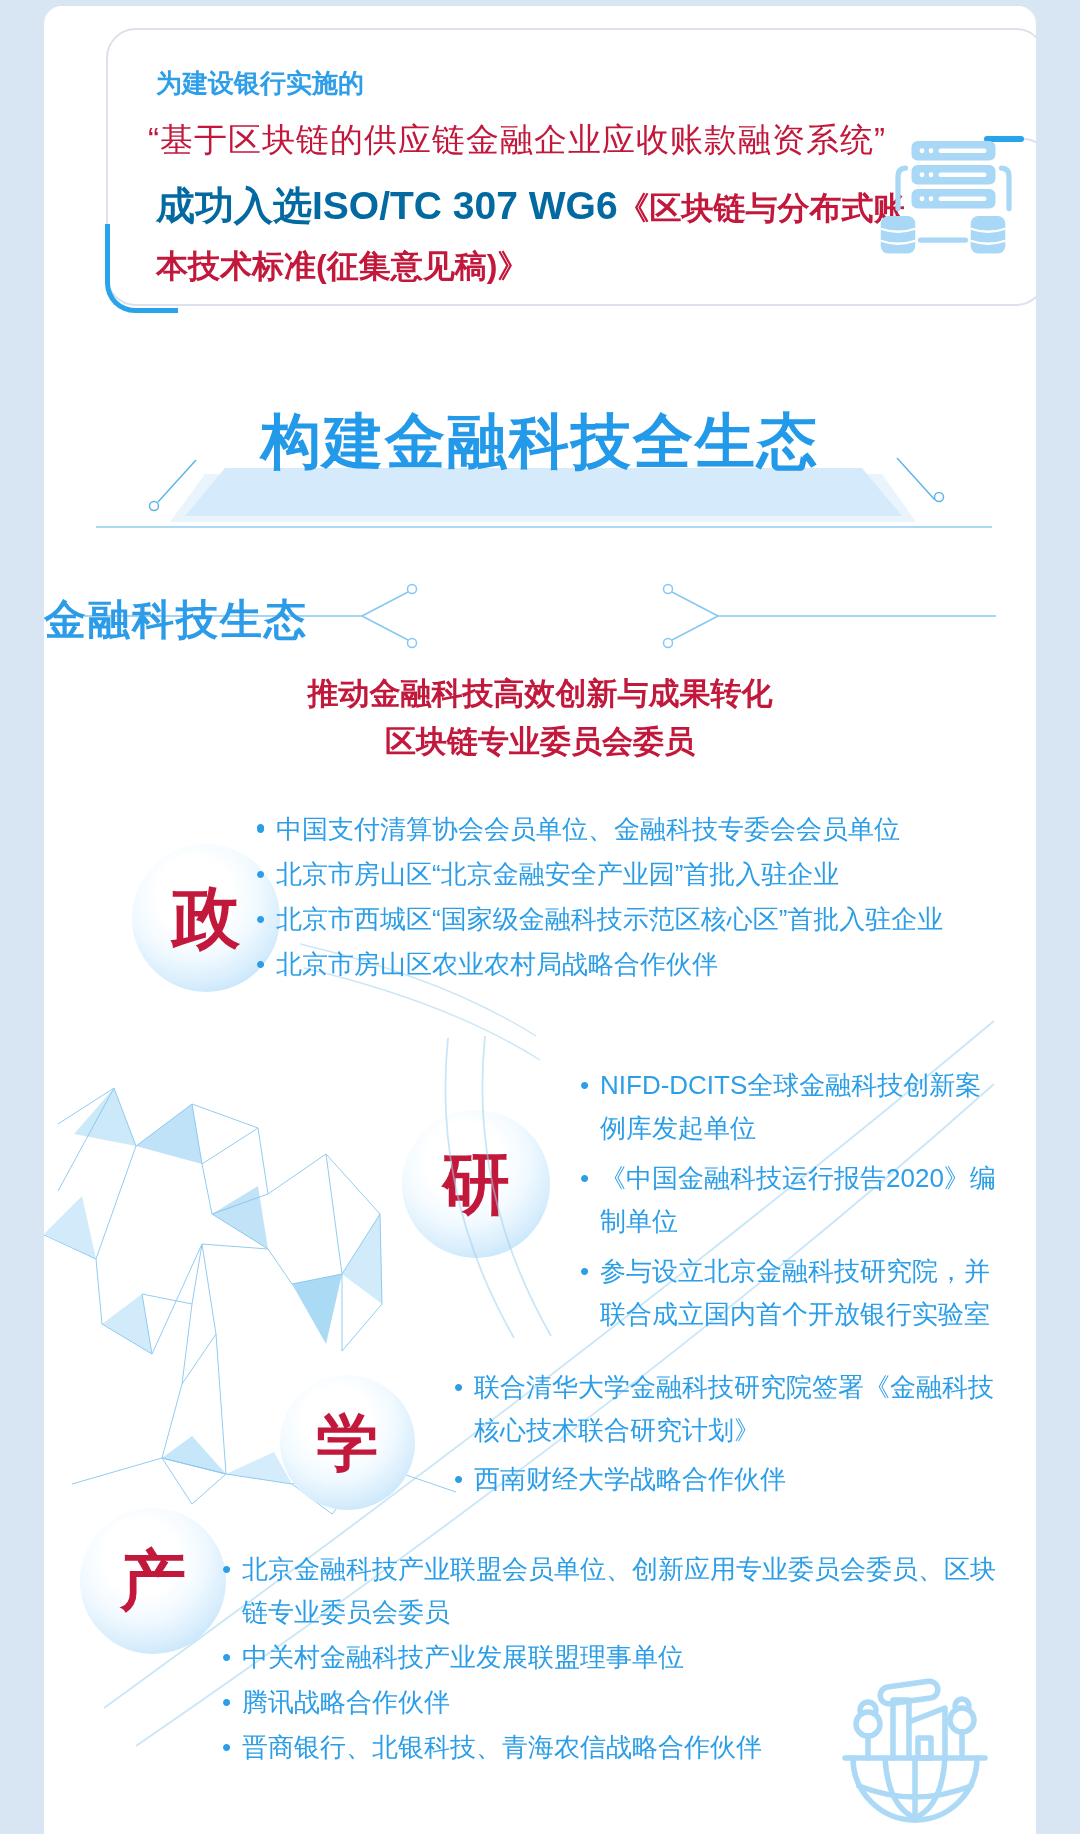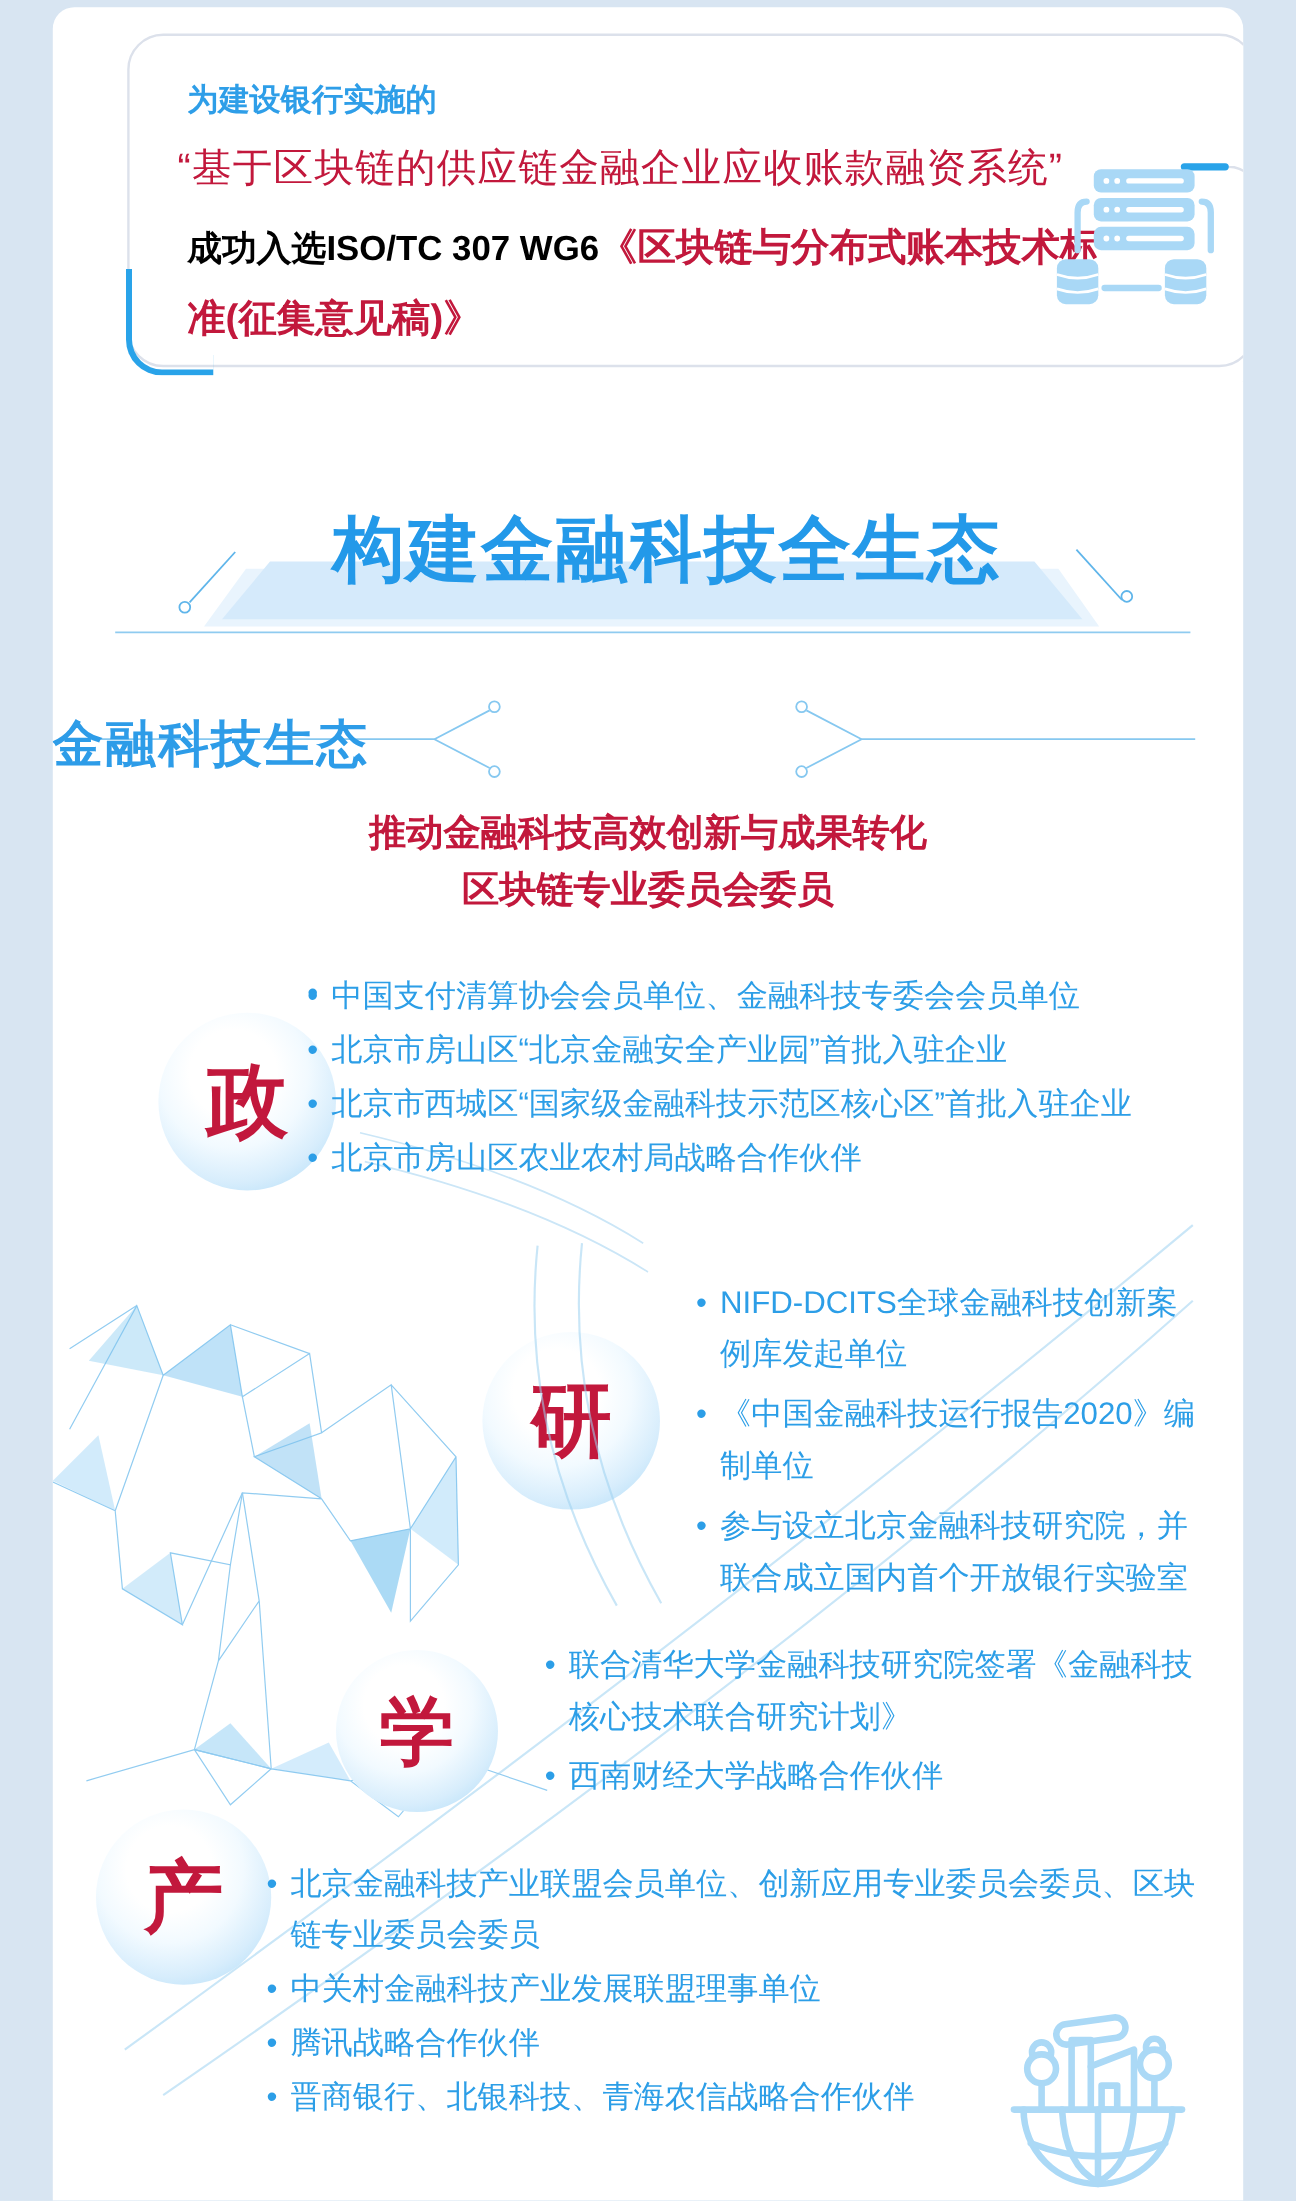--- a/index.html
+++ b/index.html
@@ -9,31 +9,31 @@
            border-radius:18px 18px 0 0;overflow:hidden;}
   svg.decor{position:absolute;left:0;top:0;pointer-events:none;}
   .decor-bottom{z-index:1;}
   .decor-top{z-index:5;opacity:.55;}
   
   .card{position:absolute;left:26px;top:22px;width:940px;height:278px;z-index:2;
         border:2px solid #DCE1EB;border-radius:30px;background:#fff;box-sizing:border-box;margin-left:36px;}
   .card-intro{position:absolute;left:48px;top:36px;margin:0;font-size:26px;font-weight:600;color:#2E9EE8;}
   .card-system{position:absolute;left:40px;top:88px;margin:0;font-size:33px;font-weight:normal;color:#C2183C;letter-spacing:1px;}
   .card-selected{position:absolute;left:48px;top:150px;margin:0;width:770px;line-height:52px;}
-  .sel-blue{font-size:29px;font-weight:600;color:#000000;}
+  .sel-blue{font-size:39px;font-weight:600;color:#0369a1;}
   .sel-red{font-size:32px;font-weight:bold;color:#C2183C;}
   .server-icon{position:absolute;left:760px;top:96px;}
   .bracket{position:absolute;left:912px;top:108px;width:26px;height:178px;
            border-top:2px solid #DCE1EB;border-right:2px solid #DCE1EB;border-top-right-radius:24px;}
   .dash-top{position:absolute;left:876px;top:106px;width:40px;height:6px;border-radius:3px;background:#29A3E9;}
   .dash-bottom{position:absolute;left:933px;top:244px;width:6px;height:32px;border-radius:3px;background:#29A3E9;}
   .corner-accent{position:absolute;left:-3px;top:194px;width:68px;height:84px;
                  border-left:5px solid #29A3E9;border-bottom:5px solid #29A3E9;border-bottom-left-radius:30px;}
   
-  .main-title{position:absolute;left:0;top:396px;width:100%;margin:16px;text-align:center;z-index:3;
+  .main-title{position:absolute;left:0;top:396px;width:100%;margin:0;text-align:center;z-index:3;
               font-size:60px;font-weight:bold;color:#2399E9;letter-spacing:2px;}
   .section-title{position:absolute;left:0;top:586px;width:100%;margin:0;z-index:3;
                  font-size:42px;font-weight:bold;color:#2D9CE8;letter-spacing:2px;}
   .subtitle{position:absolute;left:0;top:664px;width:100%;margin:0;text-align:center;z-index:3;
             font-size:31px;font-weight:bold;color:#C2183C;line-height:48px;}
   
   .bubble{position:absolute;border-radius:50%;z-index:3;display:flex;align-items:center;justify-content:center;
           background:radial-gradient(circle at 42% 34%, #ffffff 28%, #F2FAFF 48%, #D7EDFC 70%, #B4DEF8 90%, #A5D7F6 100%);}
   .bubble span{position:relative;z-index:6;font-weight:bold;color:#C2183C;}
   .b-zheng{left:88px;top:838px;width:148px;height:148px;}  .b-zheng span{font-size:68px;}

